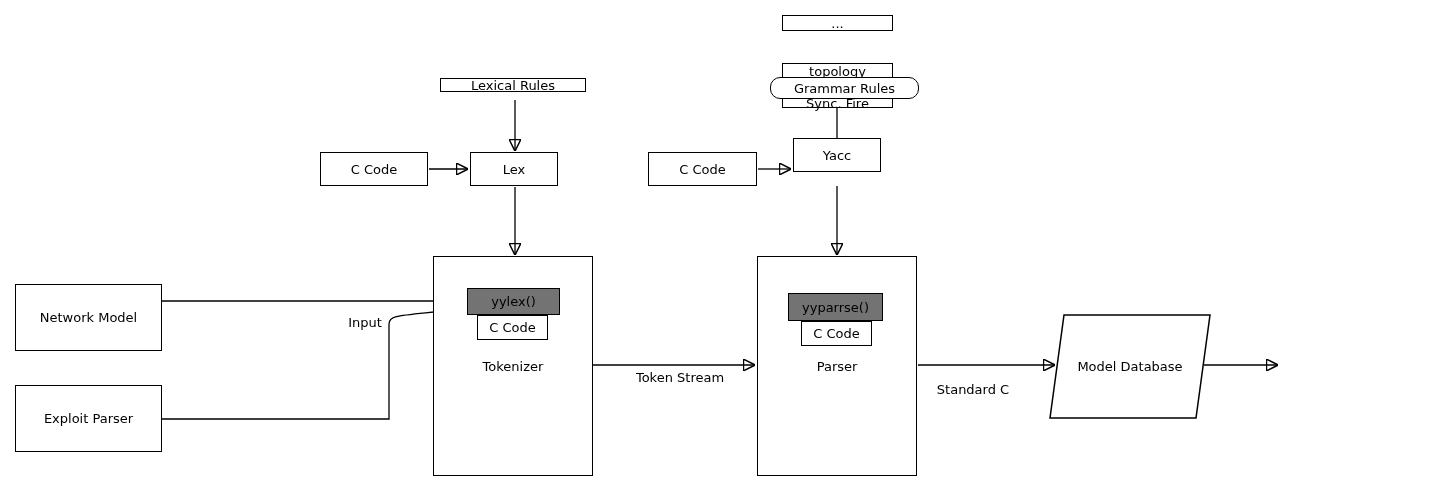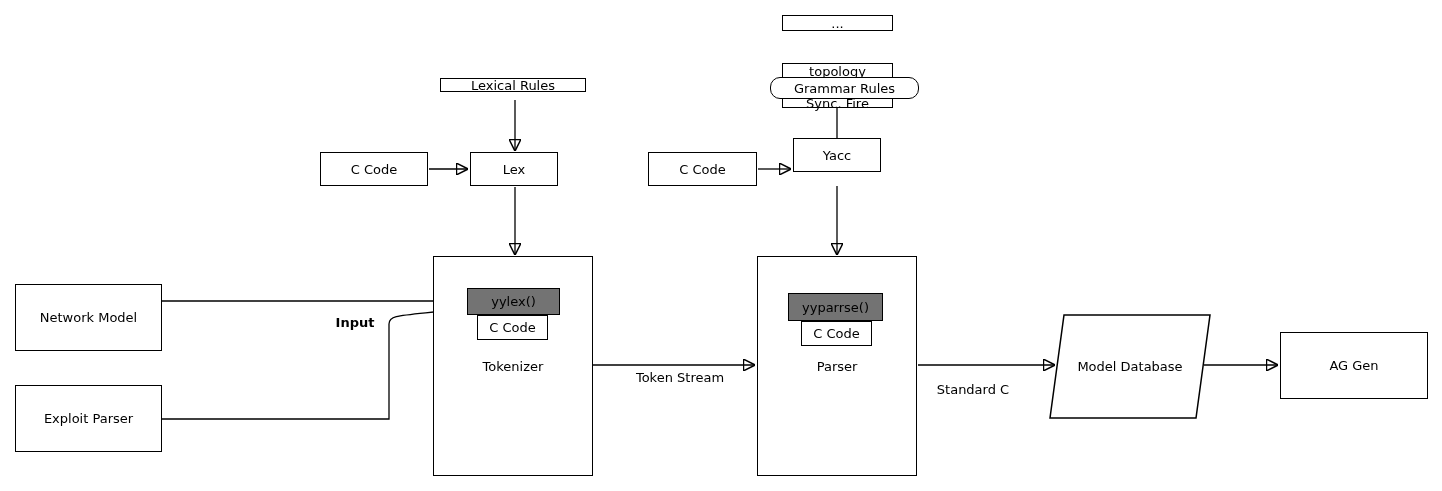--- a/index.html
+++ b/index.html
@@ -107,19 +107,18 @@
   <div class="node" style="left:477px; top:315px; width:71px; height:25px;">C Code</div>
   <div class="edge-label" style="left:453px; top:359px; width:120px;">Tokenizer</div>
 
   <div class="node" style="left:757px; top:256px; width:160px; height:220px;"></div>
   <div class="node highlight" style="left:788px; top:293px; width:95px; height:28px;">yyparrse()</div>
   <div class="node" style="left:801px; top:321px; width:71px; height:25px;">C Code</div>
   <div class="edge-label" style="left:777px; top:359px; width:120px;">Parser</div>
 
   <div class="edge-label" style="left:1055px; top:359px; width:150px;">Model Database</div>
 
-  <div class="node" style="left:1280px; top:332px; width:148px; height:67px;">AG Gen</div>
 
-  <div class="edge-label" style="left:305px; top:315px; width:100px;font-weight:bold;">Input</div>
+  <div class="edge-label" style="left:315px; top:315px; width:100px;">Input</div>
   <div class="edge-label" style="left:620px; top:370px; width:120px;">Token Stream</div>
   <div class="edge-label" style="left:913px; top:370px; width:120px;margin-top:12px;">Standard C</div>
 
 </div>
 
 </body></html>

